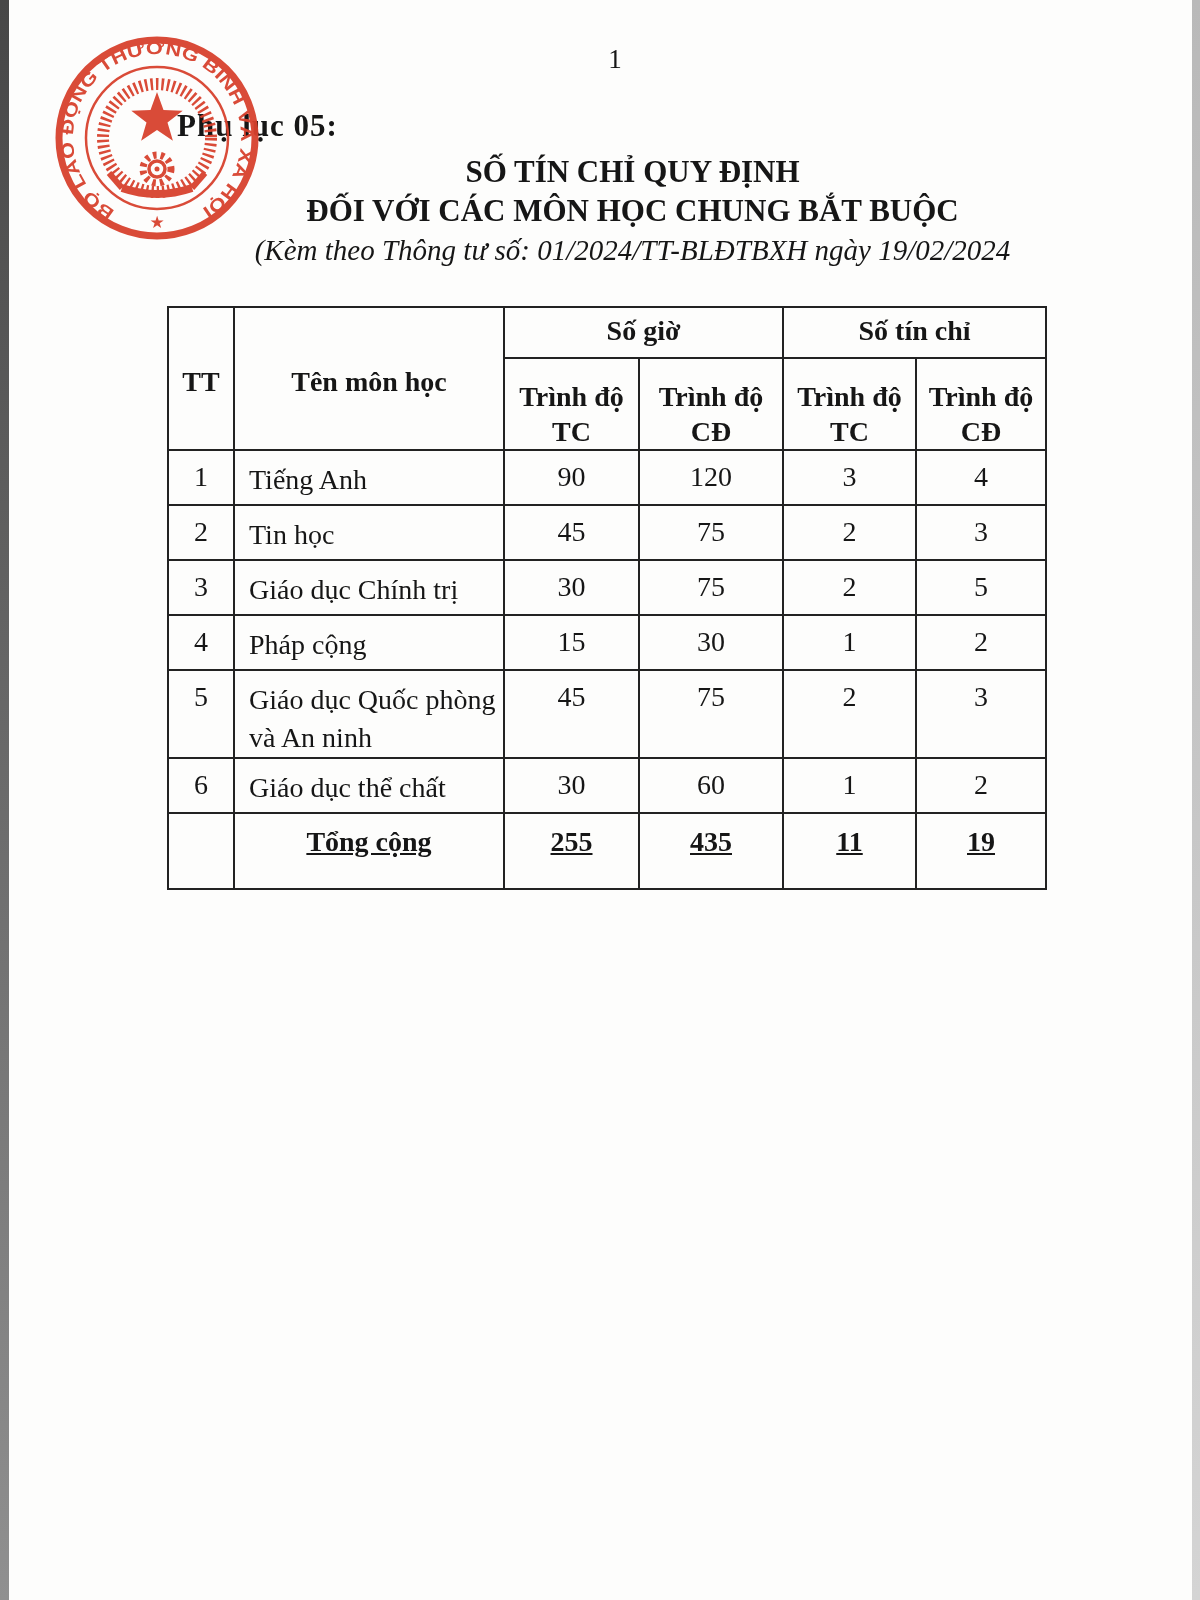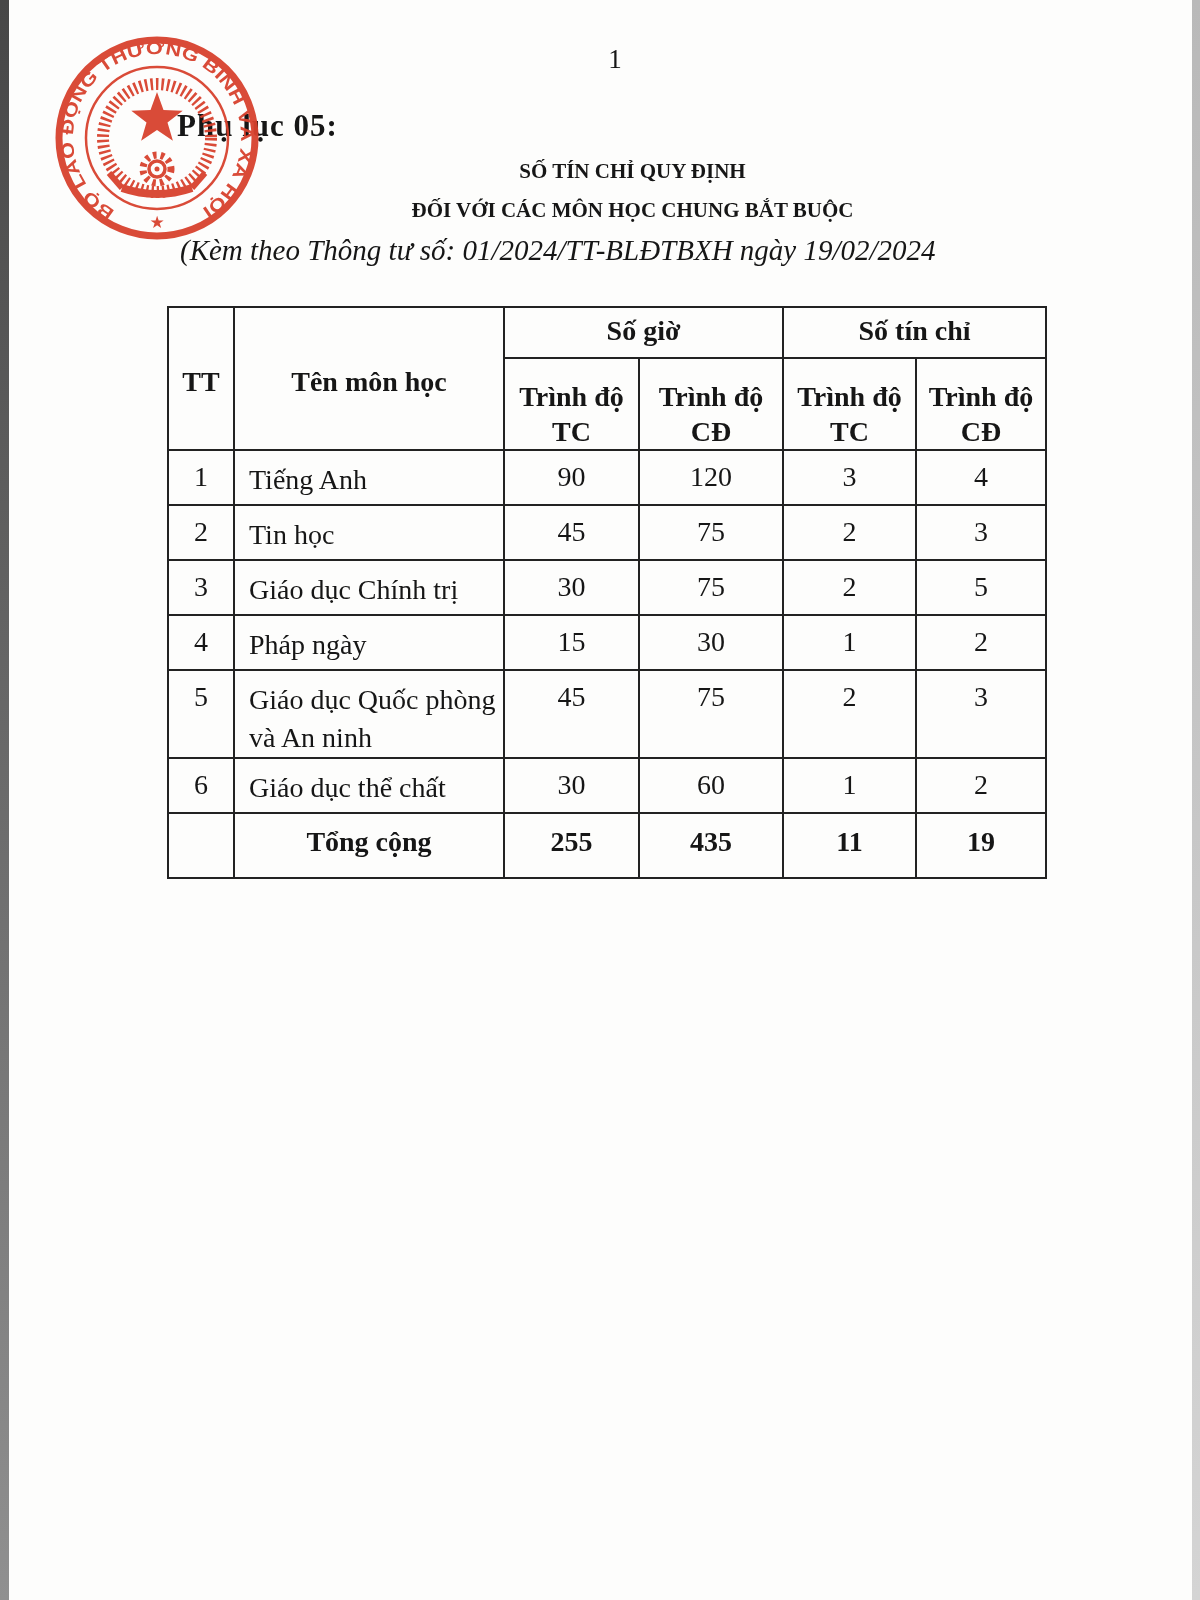--- a/index.html
+++ b/index.html
@@ -12,39 +12,39 @@
     background:linear-gradient(180deg,#474747 0%,#6f6f6f 55%,#909090 100%);}
   .edge-right{position:absolute;right:0;top:0;width:8px;height:1600px;
     background:linear-gradient(180deg,#b9b9b9,#d4d4d4);}
   .page-number{position:absolute;left:598px;top:44px;width:34px;text-align:center;
     font-size:27px;}
   .appendix{position:absolute;left:177px;top:108px;font-size:31px;font-weight:bold;
     z-index:1;letter-spacing:1px;}
   .stamp{position:absolute;left:52px;top:33px;z-index:2;opacity:.95;}
   .stamp *{color:#d8422e;}
   .title-block{position:absolute;left:180px;top:152px;width:905px;text-align:center;
-    font-weight:bold;font-size:21px;line-height:39px;z-index:1;}
-  .subtitle-block{position:absolute;left:180px;top:234px;width:905px;text-align:left;
+    font-weight:bold;font-size:31px;line-height:39px;z-index:1;}
+  .subtitle-block{position:absolute;left:180px;top:234px;width:905px;text-align:center;
     font-style:italic;font-size:29px;line-height:33px;}
   table.credits-table{position:absolute;left:167px;top:306px;border-collapse:collapse;
     table-layout:fixed;font-size:28px;z-index:1;background:transparent;}
   .credits-table td{border:2px solid #222;text-align:center;vertical-align:top;
     padding:0;overflow:hidden;}
   .credits-table tr.gh{height:51px;}
   .credits-table tr.gh td{padding-top:7px;font-weight:bold;}
   .credits-table tr.sh{height:85px;}
   .credits-table tr.sh td{padding-top:20px;font-weight:bold;line-height:35px;}
   .credits-table td.vmid{vertical-align:middle;padding-top:0;font-weight:bold;}
   .credits-table tr.r{height:55px;}
   .credits-table tr.r td{padding-top:10px;}
   .credits-table tr.r5{height:85px;}
   .credits-table tr.r5 td{padding-top:10px;}
   .credits-table td.subj{text-align:left;padding-left:14px;padding-right:1px;
     line-height:38px;margin-left:20px;}
-  .credits-table tr.total{height:65px;}
+  .credits-table tr.total{height:76px;text-decoration:underline;}
   .credits-table tr.total td{padding-top:12px;font-weight:bold;}
 </style>
 </head>
 <body>
 
 <div class="edge-left"></div>
 <div class="edge-right"></div>
 
 <div class="page-number">1</div>
 
@@ -135,21 +135,21 @@
   <tr class="r">
     <td>3</td>
     <td class="subj">Giáo dục Chính trị</td>
     <td>30</td>
     <td>75</td>
     <td>2</td>
     <td>5</td>
   </tr>
   <tr class="r">
     <td>4</td>
-    <td class="subj">Pháp ngày</td>
+    <td class="subj">Pháp cộng</td>
     <td>15</td>
     <td>30</td>
     <td>1</td>
     <td>2</td>
   </tr>
   <tr class="r5">
     <td>5</td>
     <td class="subj">Giáo dục Quốc phòng và An ninh</td>
     <td>45</td>
     <td>75</td>

